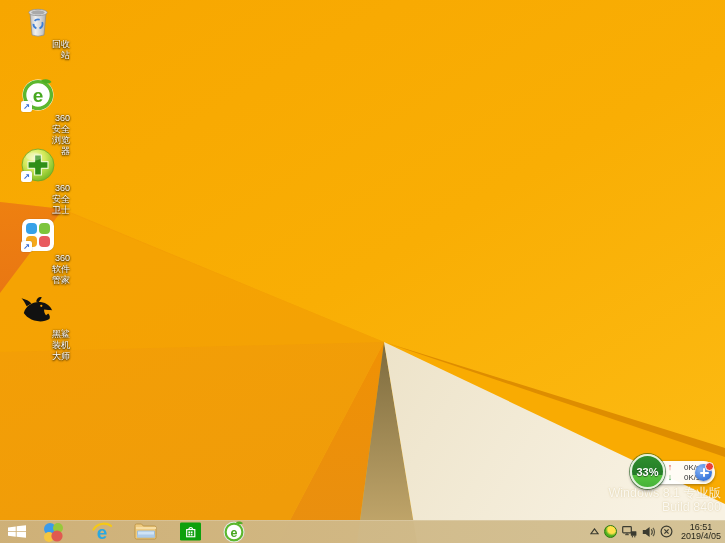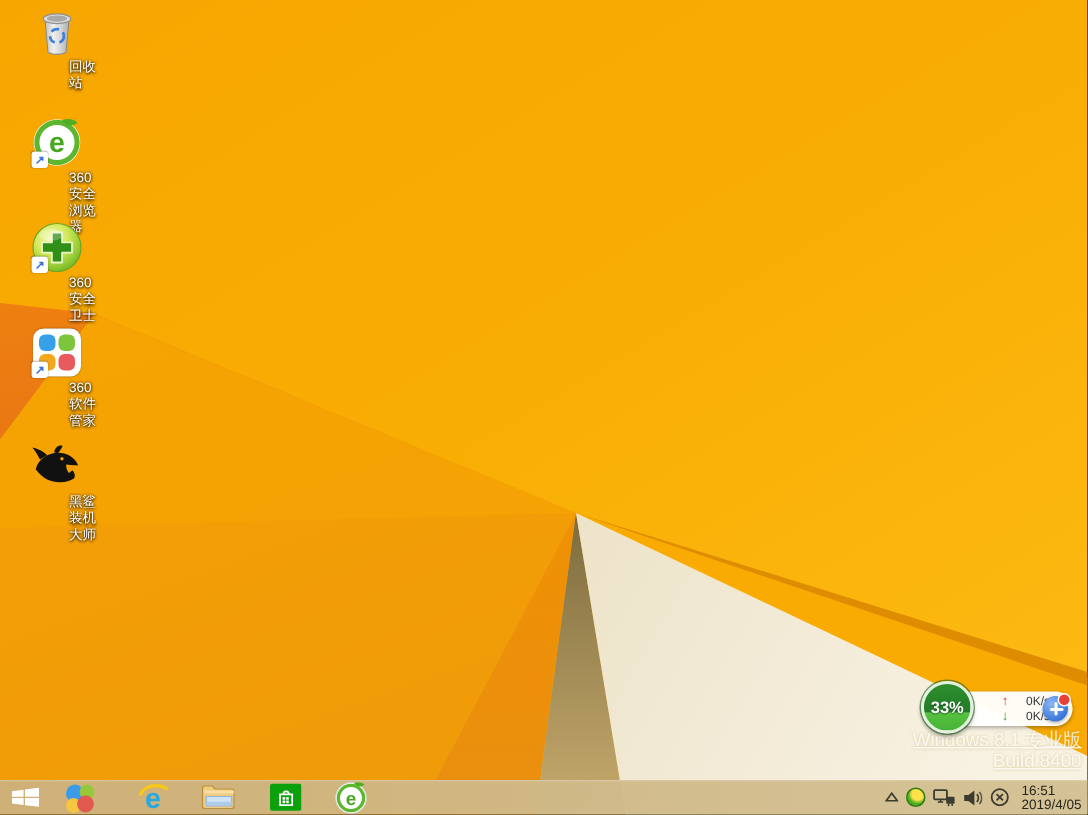--- a/index.html
+++ b/index.html
@@ -6,21 +6,21 @@
   .screen{
     position:relative;width:725px;height:543px;overflow:hidden;
     font-family:"Liberation Sans",sans-serif;-webkit-font-smoothing:antialiased;
   }
   .wallpaper{position:absolute;inset:0;}
 
   
   .dicon{position:absolute;left:6px;width:64px;display:flex;flex-direction:column;align-items:center;cursor:default;}
   .dicon .img{width:34px;height:34px;position:relative;display:flex;align-items:center;justify-content:center;}
   .dicon .lbl{
-    margin-top:1px;font-size:9px;line-height:11px;color:#fff;text-align:left;max-width:58px;
+    margin-top:1px;font-size:9px;line-height:11px;color:#fff;text-align:right;max-width:58px;
     text-shadow:0 1px 2px rgba(0,0,0,.95),0 0 2px rgba(0,0,0,.7);
     margin-left:40px;
   }
   .badge{
     position:absolute;left:0;bottom:0;width:11px;height:11px;background:#fff;border-radius:2px;
     box-shadow:0 0 1px rgba(0,0,0,.45);display:flex;align-items:center;justify-content:center;
     font-size:8px;font-weight:bold;color:#3A6FD8;line-height:1;
   }
   
   .e-circle{width:34px;height:34px;}
@@ -30,21 +30,20 @@
   .sw-tile{width:32px;height:32px;background:#fff;border-radius:7px;box-shadow:0 0 1px rgba(0,0,0,.35);
     display:grid;grid-template-columns:1fr 1fr;grid-template-rows:1fr 1fr;gap:2px;padding:4px;box-sizing:border-box;}
   .sw-tile i{border-radius:4px;display:block;}
   .sw-tl{background:#37A1E8;}.sw-tr{background:#7DC53D;}.sw-bl{background:#F5A81C;}.sw-br{background:#E85A5E;}
 
   
   .watermark{
     position:absolute;right:4px;top:486px;text-align:right;
     color:rgba(255,255,255,.8);font-size:12.5px;line-height:14px;
     text-shadow:0 0 2px rgba(160,120,0,.35);
-    text-decoration:underline;
   }
 
   
   .widget{position:absolute;left:614px;top:452px;width:102px;height:42px;}
   .widget .pill{
     position:absolute;left:21px;top:9px;width:80px;height:23px;border-radius:12px;
     background:rgba(255,255,255,.96);box-shadow:0 1px 3px rgba(0,0,0,.35);
   }
   .rates{position:absolute;left:31px;top:1px;}
   .rate{display:flex;align-items:center;height:10px;font-size:8px;color:#333;}
@@ -56,21 +55,21 @@
     position:absolute;right:3px;top:3px;width:17px;height:17px;border-radius:50%;
     background:radial-gradient(circle at 35% 30%,#8AB6F4,var(--accel-blue,#3B78DC) 70%,#2E5FC0);
     box-shadow:0 1px 2px rgba(0,0,0,.3);
   }
   .blue-ball::before,.blue-ball::after{content:"";position:absolute;background:#fff;border-radius:1px;}
   .blue-ball::before{left:8px;top:4px;width:2px;height:9px;}
   .blue-ball::after{left:4.5px;top:7.5px;width:9px;height:2px;}
   .blue-ball .dot{position:absolute;right:-2px;top:-2px;width:7px;height:7px;border-radius:50%;
     background:var(--badge-red,#E8403A);border:1px solid #fff;}
   .green-ball{
-    position:absolute;left:0;top:2px;width:35px;height:35px;border-radius:50%;
+    position:absolute;left:16px;top:2px;width:35px;height:35px;border-radius:50%;
     background:linear-gradient(180deg,#2E8F2E 0%,#237B27 60%,#55C43F 62%,#46B238 100%);
     border:2px solid #E3F2DF;box-sizing:border-box;
     box-shadow:0 0 0 1px rgba(20,90,20,.55),0 2px 3px rgba(0,0,0,.4);
     display:flex;align-items:center;justify-content:center;
   }
   .green-ball span{color:#fff;font-size:11px;font-weight:bold;text-shadow:0 1px 1px rgba(0,0,0,.5);}
 
   
   .taskbar{
     position:absolute;left:0;right:0;top:520px;height:23px;
@@ -84,21 +83,21 @@
   .tb-b3{margin-left:25px;}
   .tb-b4{margin-left:20px;}
   .tb-b5{margin-left:20px;}
   .tb-b6{margin-left:20px;}
 
   .tray{position:absolute;right:0;top:0;height:23px;display:flex;align-items:center;gap:5px;padding-right:4px;}
   .tray .ticon{display:flex;align-items:center;justify-content:center;cursor:pointer;}
   .tray360{width:13px;height:13px;border-radius:50%;
     background:radial-gradient(circle at 62% 32%,#FFE14A 0 38%,#4FAF1F 62%);
     border:1px solid #2E7A10;box-sizing:border-box;}
-  .clock{margin-left:3px;text-align:left;font-size:9px;line-height:9.5px;color:#26261c;cursor:default;padding-top:1px;}
+  .clock{margin-left:3px;text-align:center;font-size:9px;line-height:9.5px;color:#26261c;cursor:default;padding-top:1px;}
 
   svg{display:block;}
 </style>
 </head>
 <body>
 
 <div class="screen">
 
   <svg class="wallpaper" viewBox="0 0 725 543" preserveAspectRatio="none" width="725" height="543">
     <defs>

